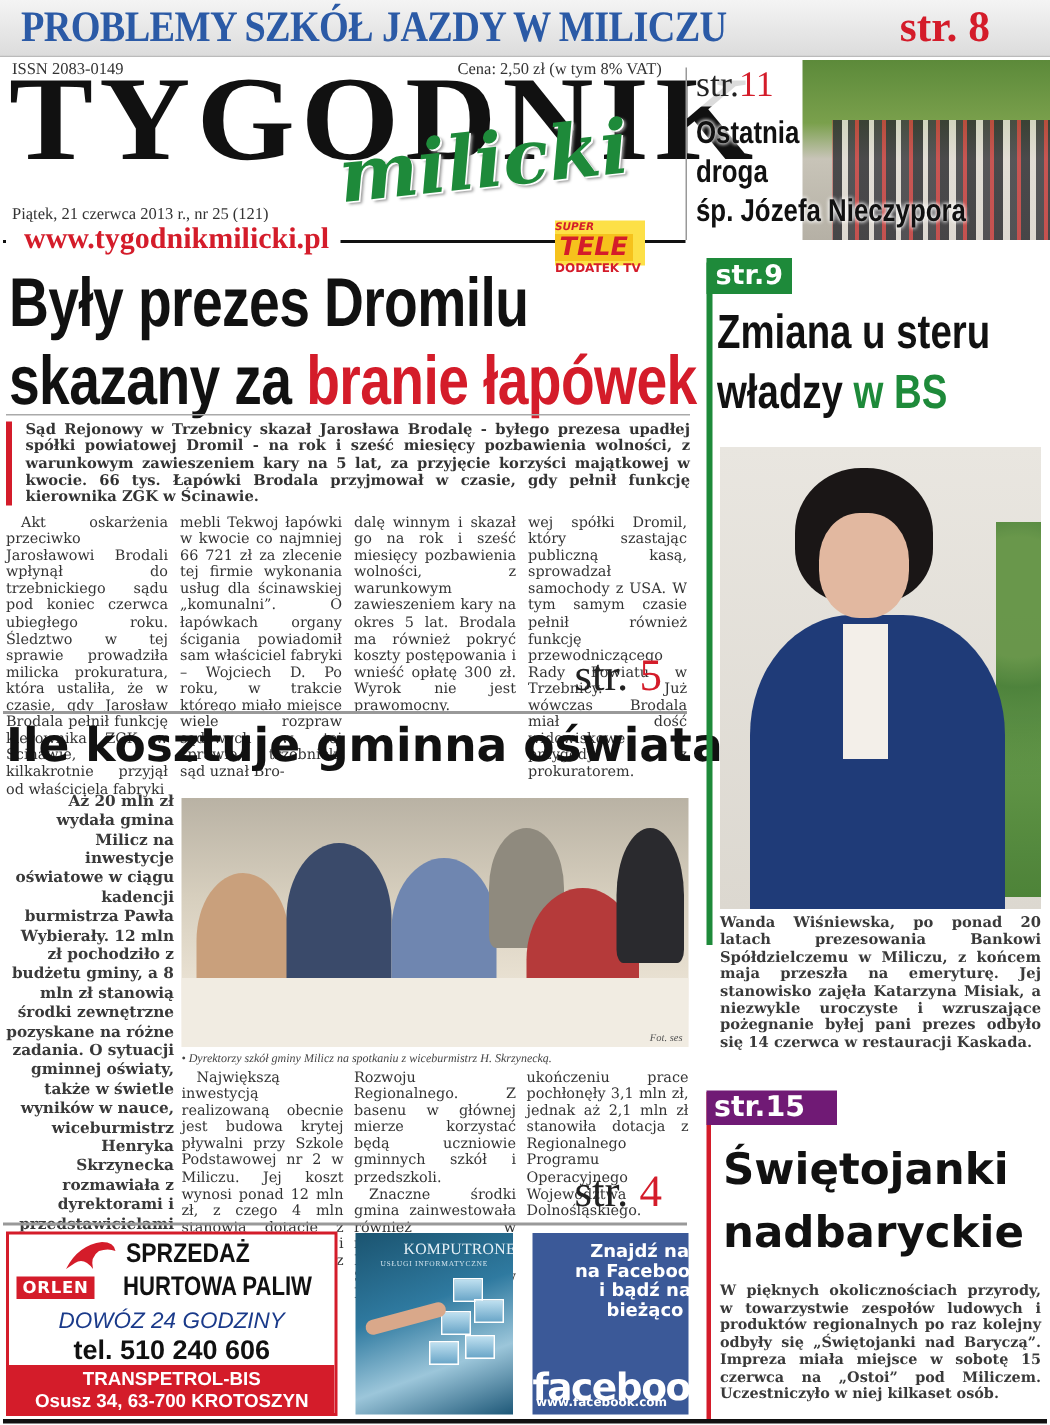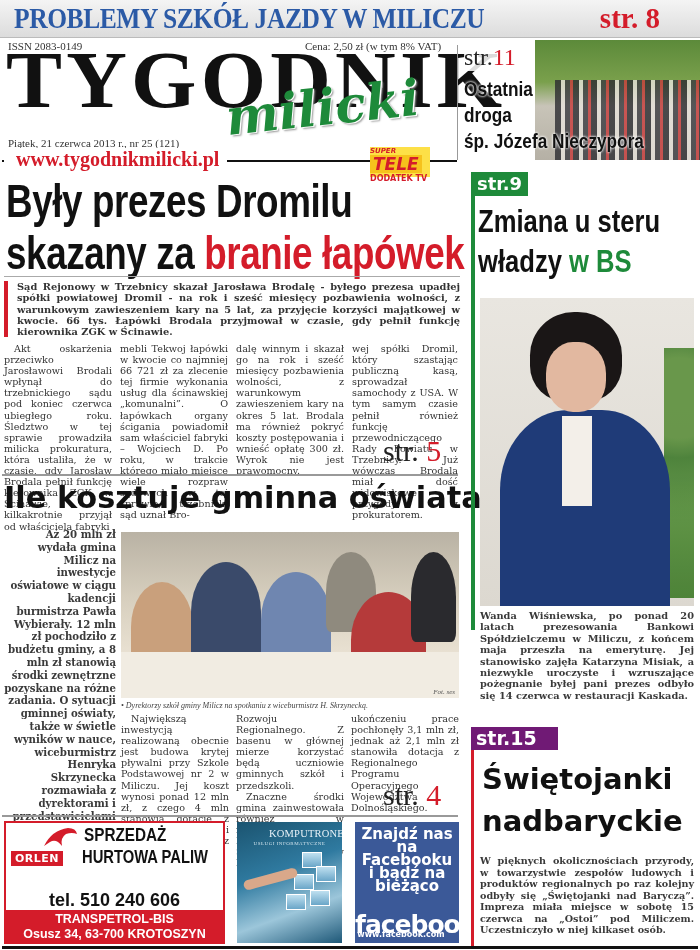--- a/index.html
+++ b/index.html
@@ -81,21 +81,21 @@
   #ad-komp { left: 237px; top: 822px; width: 105px; height: 121px; background: linear-gradient(160deg, #1b5470 0%, #2f7aa0 40%, #9cc6da 70%, #1e5878 100%); overflow: hidden; }
   #ad-komp .name { left: 0; width: 105px; top: 6px; text-align: center; font-family: "Liberation Serif", serif; font-size: 10.5px; color: #e8f2f8; letter-spacing: .2px; padding-left: 32px; }
   #ad-komp .sub { left: 0; width: 105px; top: 19px; text-align: center; font-family: "Liberation Serif", serif; font-size: 5px; color: #cfe2ec; letter-spacing: .5px; }
   #ad-komp .tiles { left: 45px; top: 30px; width: 55px; height: 60px; }
   #ad-komp .tile { position: absolute; width: 20px; height: 16px; border: 1px solid #fff; background: linear-gradient(#bfe0f0,#6aa6c8); }
   #ad-komp .hand { left: 6px; top: 52px; width: 55px; height: 10px; background: #d9a88a; border-radius: 5px; transform: rotate(-15deg); }
   #ad-komp .foot { left: 0; top: 92px; width: 105px; height: 29px; background: #0d3c5a; color: #fff; text-align: center; font-family: "DejaVu Sans", sans-serif; font-size: 6.5px; line-height: 9px; padding-top: 1px; }
   #ad-komp .foot .tel { font-size: 8.5px; }
 
   #ad-fb { left: 355px; top: 822px; width: 104px; height: 121px; background: #3b5998; color: #fff; text-align: center; font-family: "DejaVu Sans", sans-serif; }
-  #ad-fb .l { font-weight: bold; font-size: 15px; line-height: 13px; }
+  #ad-fb .l { font-weight: bold; font-size: 12px; line-height: 13px; margin-left: 23px; }
   #ad-fb .t1 { left: 0; width: 104px; top: 6px; }
   #ad-fb .url { left: 0; width: 92px; top: 70px; font-weight: bold; font-size: 8px; margin-top: 38px; }
   #ad-fb .logo { left: 0; width: 104px; top: 88px; font-weight: bold; font-size: 25px; letter-spacing: -1px; }
   #bottom-rule { left: 2px; top: 946px; width: 696px; height: 3px; background: #111; }
 
   
   #vrule-right9 { left: 471px; top: 175px; width: 4px; height: 455px; background: #1e8a3a; }
   #tag9 { left: 471px; top: 172px; background: #1e8a3a; color: #fff; font-family: "DejaVu Sans", sans-serif; font-weight: bold; font-size: 18px; padding: 1px 6px 2px 6px; }
   #hl9 { left: 478px; top: 201px; font-family: "Liberation Sans", sans-serif; font-weight: bold; font-size: 32px; line-height: 40px; color: #111; transform: scaleX(0.8); transform-origin: left; white-space: nowrap; }
   #hl9 .g { color: #1e8a3a; }
@@ -194,20 +194,21 @@
 <div id="str4" class="abs strref"><span style="color:#222">str. </span><span>4</span></div>
 <div id="sep2" class="abs"></div>
 
 <div id="ad-orlen" class="abs">
   <svg class="abs logo-bird" viewBox="0 0 36 22">
     <path d="M2 20 Q10 4 26 2 Q34 2 35 8 Q30 6 24 8 Q18 12 20 20 Q14 12 8 16 Z" fill="#d41c2a"></path>
   </svg>
   <div class="abs orlen">ORLEN</div>
   <div class="abs l1">SPRZEDAŻ</div>
   <div class="abs l2">HURTOWA PALIW</div>
+  <div class="abs l3">DOWÓZ 24 GODZINY</div>
   <div class="abs l4">tel. 510 240 606</div>
   <div class="abs foot">
     <div>TRANSPETROL-BIS</div>
     <div>Osusz 34, 63-700 KROTOSZYN</div>
   </div>
 </div>
 
 <div id="ad-komp" class="abs">
   <div class="abs name">KOMPUTRONET</div>
   <div class="abs sub">USŁUGI INFORMATYCZNE</div>

